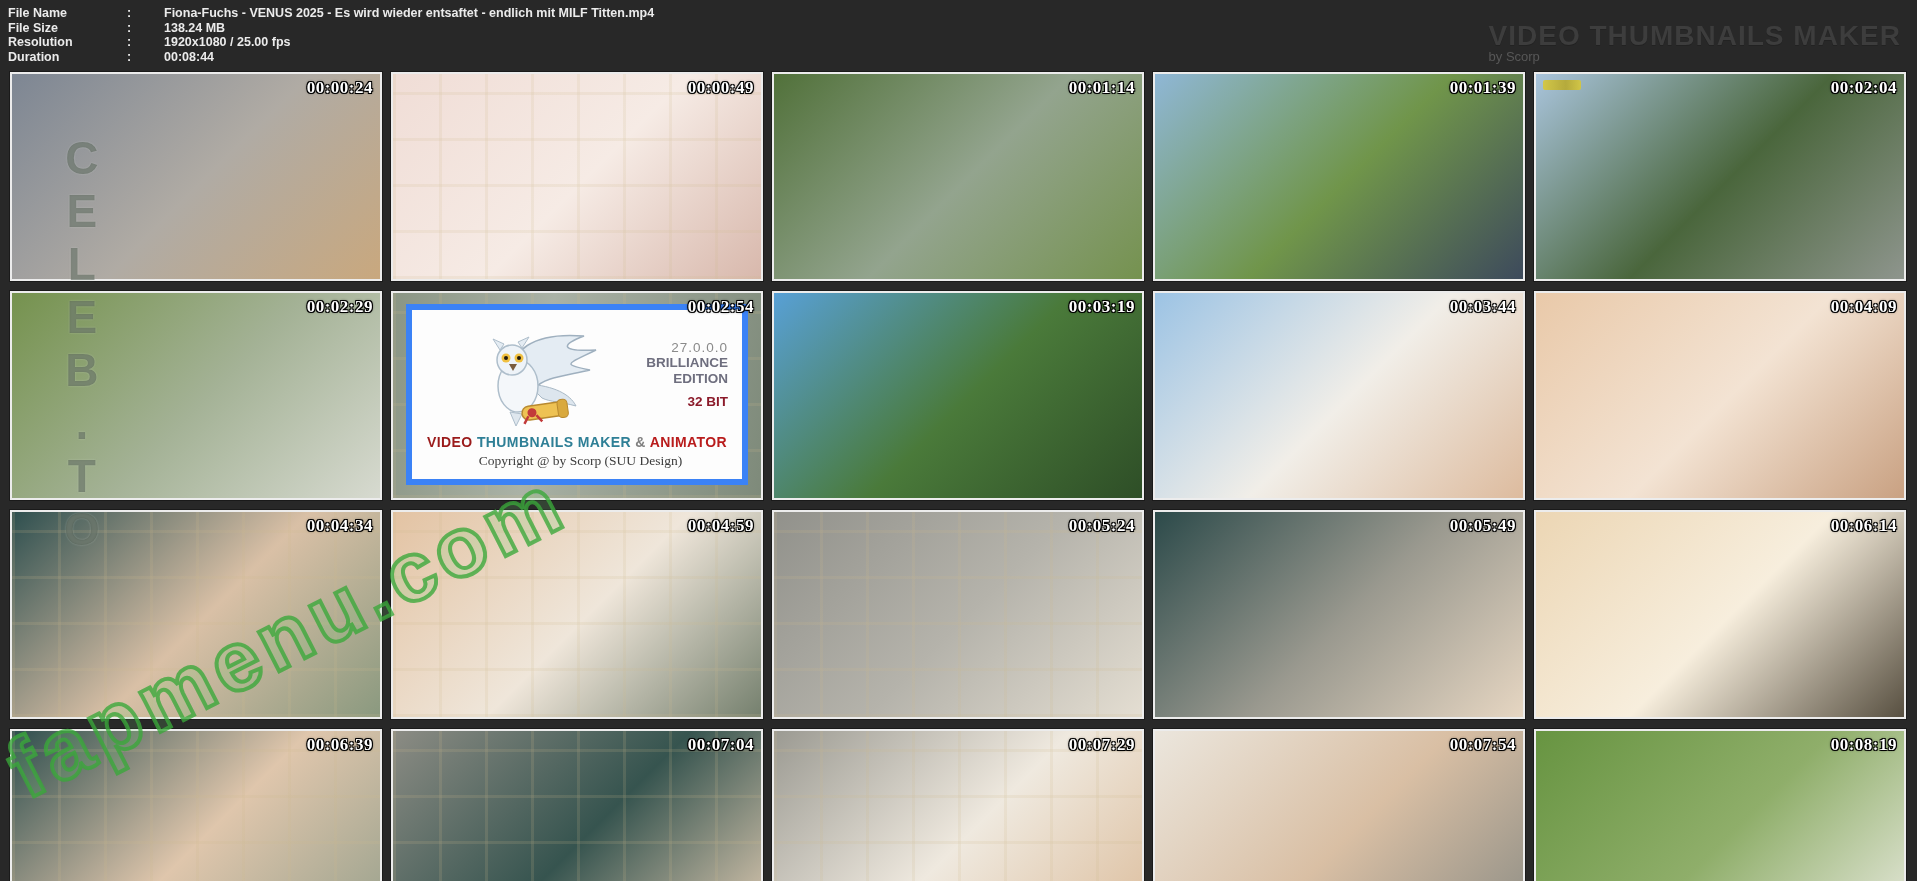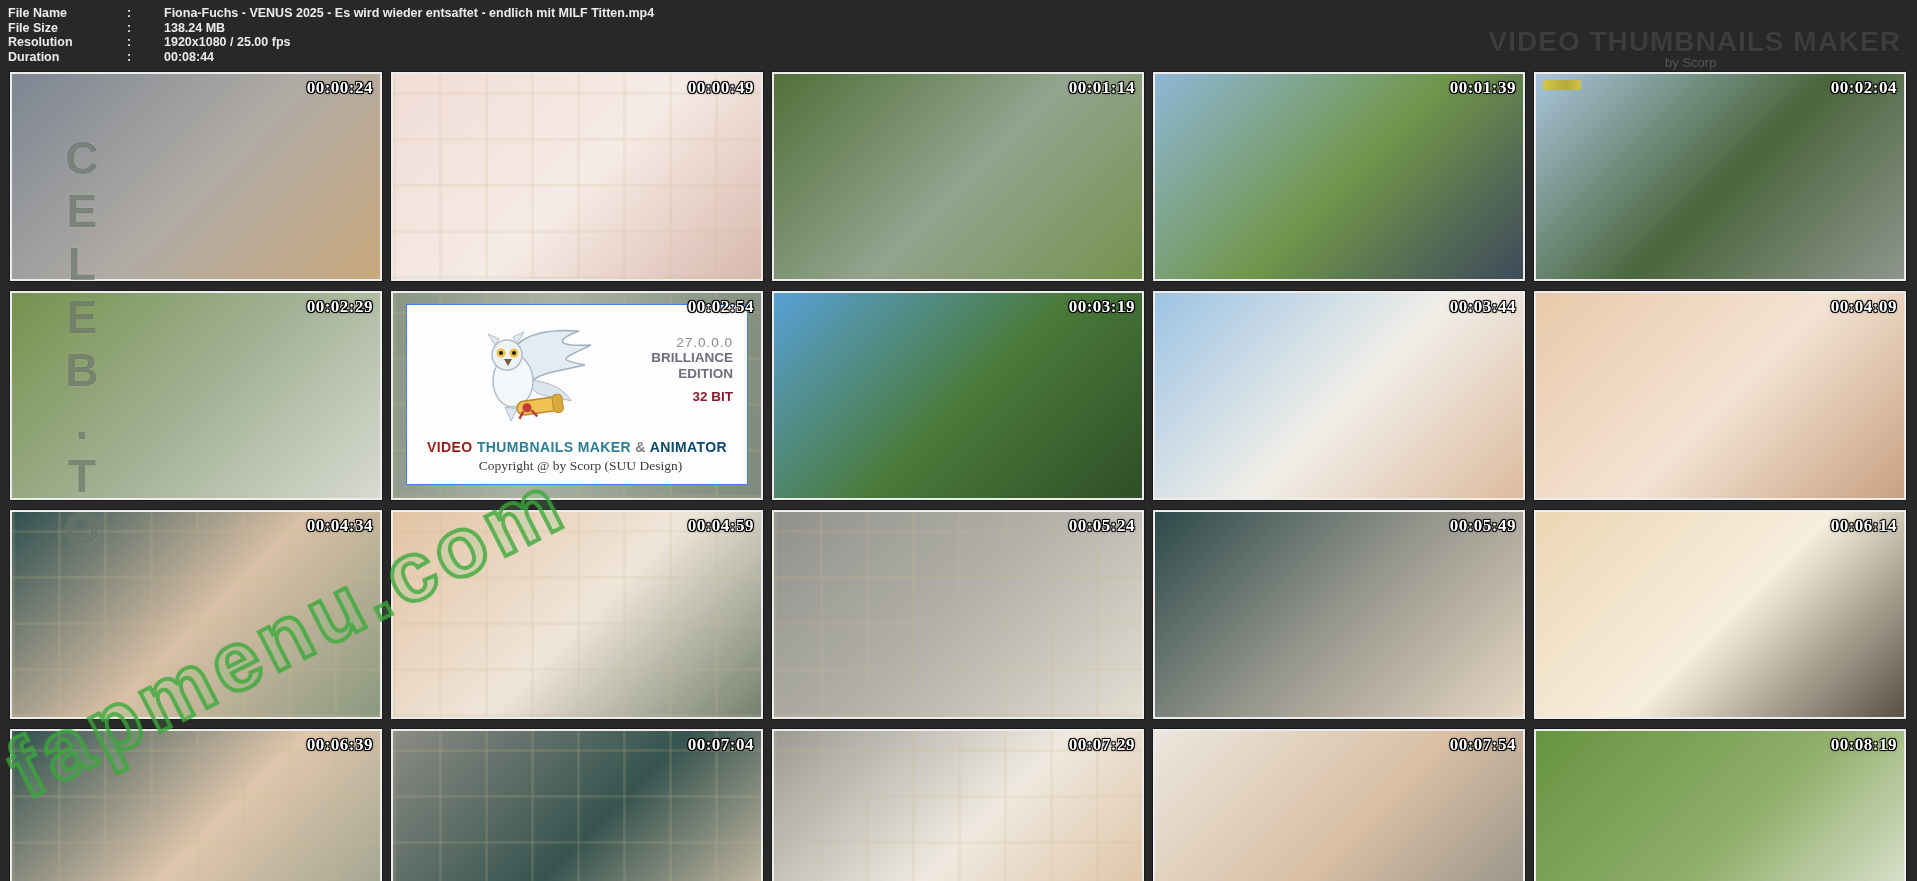--- a/index.html
+++ b/index.html
@@ -7,21 +7,21 @@
   .sheet {
     position:relative; width:1917px; height:881px;
     background:#282828; overflow:hidden;
     font-family:"Liberation Sans", sans-serif;
   }
   
   .hdr { position:relative; height:66px; padding:6px 0 0 8px; }
   .meta-row { display:grid; grid-template-columns:86px 14px auto; font-size:12.5px; font-weight:bold; line-height:14.5px; color:#ebebeb;gap:28px; }
   .meta-row .lbl { white-space:nowrap; }
   .meta-row .sep { text-align:center; }
-  .brand { position:absolute; top:26px; right:16px; text-align:center; user-select:none; }
+  .brand { position:absolute; top:20px; right:16px; text-align:left; user-select:none; }
   .brand-title { font-size:28px; font-weight:800; letter-spacing:1px; color:#3d3d3d; text-shadow:0 1px 0 #222; }
   .brand-sub { font-size:13px; color:#575757; margin-top:-3px; padding-right:8px; }
   
   .grid {
     display:grid; grid-template-columns:repeat(5, 372px);
     grid-auto-rows:209px; column-gap:9px; row-gap:10px;
     padding:6px 11px 0 10px;
   }
   .thumb {
     position:relative; width:372px; height:209px;
@@ -44,21 +44,21 @@
   .corner-badge {
     position:absolute; top:6px; left:7px; z-index:3;
     width:38px; height:10px; border-radius:2px;
     background:linear-gradient(90deg,#d8c83a,#b8a92e 60%,#d8c83a);
     filter:blur(.6px); opacity:.9;
   }
   
   .splash-bg { background:linear-gradient(100deg,#8a9584,#aab2a6 40%,#7e8a7a); }
   .card {
     position:absolute; left:13px; right:13px; top:11px; bottom:13px; z-index:2;
-    background:#fdfdfd; border:1px solid #3b82f6;
+    background:#fdfdfd; border:6px solid #3b82f6;
     display:flex; flex-direction:column;
   }
   .card-top { display:flex; flex:1; padding:14px 14px 0 46px; }
   .owl { width:150px; height:104px; }
   .ver-block { margin-left:auto; text-align:right; padding-top:16px; }
   .ver { font-size:13.5px; color:#8a8a8a; letter-spacing:1px; }
   .ed { font-size:13.5px; font-weight:bold; color:#6e6e7e; line-height:16px; }
   .bits { font-size:13.5px; font-weight:bold; color:#8b1a2a; margin-top:7px; }
   .card-title { text-align:center; font-size:14px; font-weight:bold; letter-spacing:.4px; }
   .card-copy { text-align:center; font-family:"Liberation Serif", serif; font-size:13.5px; color:#3c3c3c; margin:3px 0 10px;padding-left:7px; }
@@ -167,21 +167,21 @@
           </g>
         </svg>
         <div class="ver-block">
           <div class="ver">27.0.0.0</div>
           <div class="ed">BRILLIANCE</div>
           <div class="ed">EDITION</div>
           <div class="bits">32 BIT</div>
         </div>
       </div>
       <div class="card-title">
-        <span style="color: rgb(155, 27, 27);">VIDEO </span><span style="color: rgb(46, 127, 150);">THUMBNAILS MAKER </span><span style="color: rgb(128, 128, 128);">&amp; </span><span style="color: #0c4a6e; text-align: right;">ANIMATOR</span>
+        <span style="color: rgb(155, 27, 27);">VIDEO </span><span style="color: rgb(46, 127, 150);">THUMBNAILS MAKER </span><span style="color: rgb(128, 128, 128);">&amp; </span><span style="color: #b91c1c; text-align: right;">ANIMATOR</span>
       </div>
       <div class="card-copy">Copyright @ by Scorp (SUU Design)</div>
     </div>
     <span class="ts">00:02:54</span>
   </figure>
       <figure class="thumb">
     <div class="ph" style="background: linear-gradient(135deg, rgb(88, 160, 214) 0%, rgb(74, 122, 58) 52%, rgb(46, 78, 39) 100%);"></div>
 
     <span class="ts">00:03:19</span>
   </figure>

